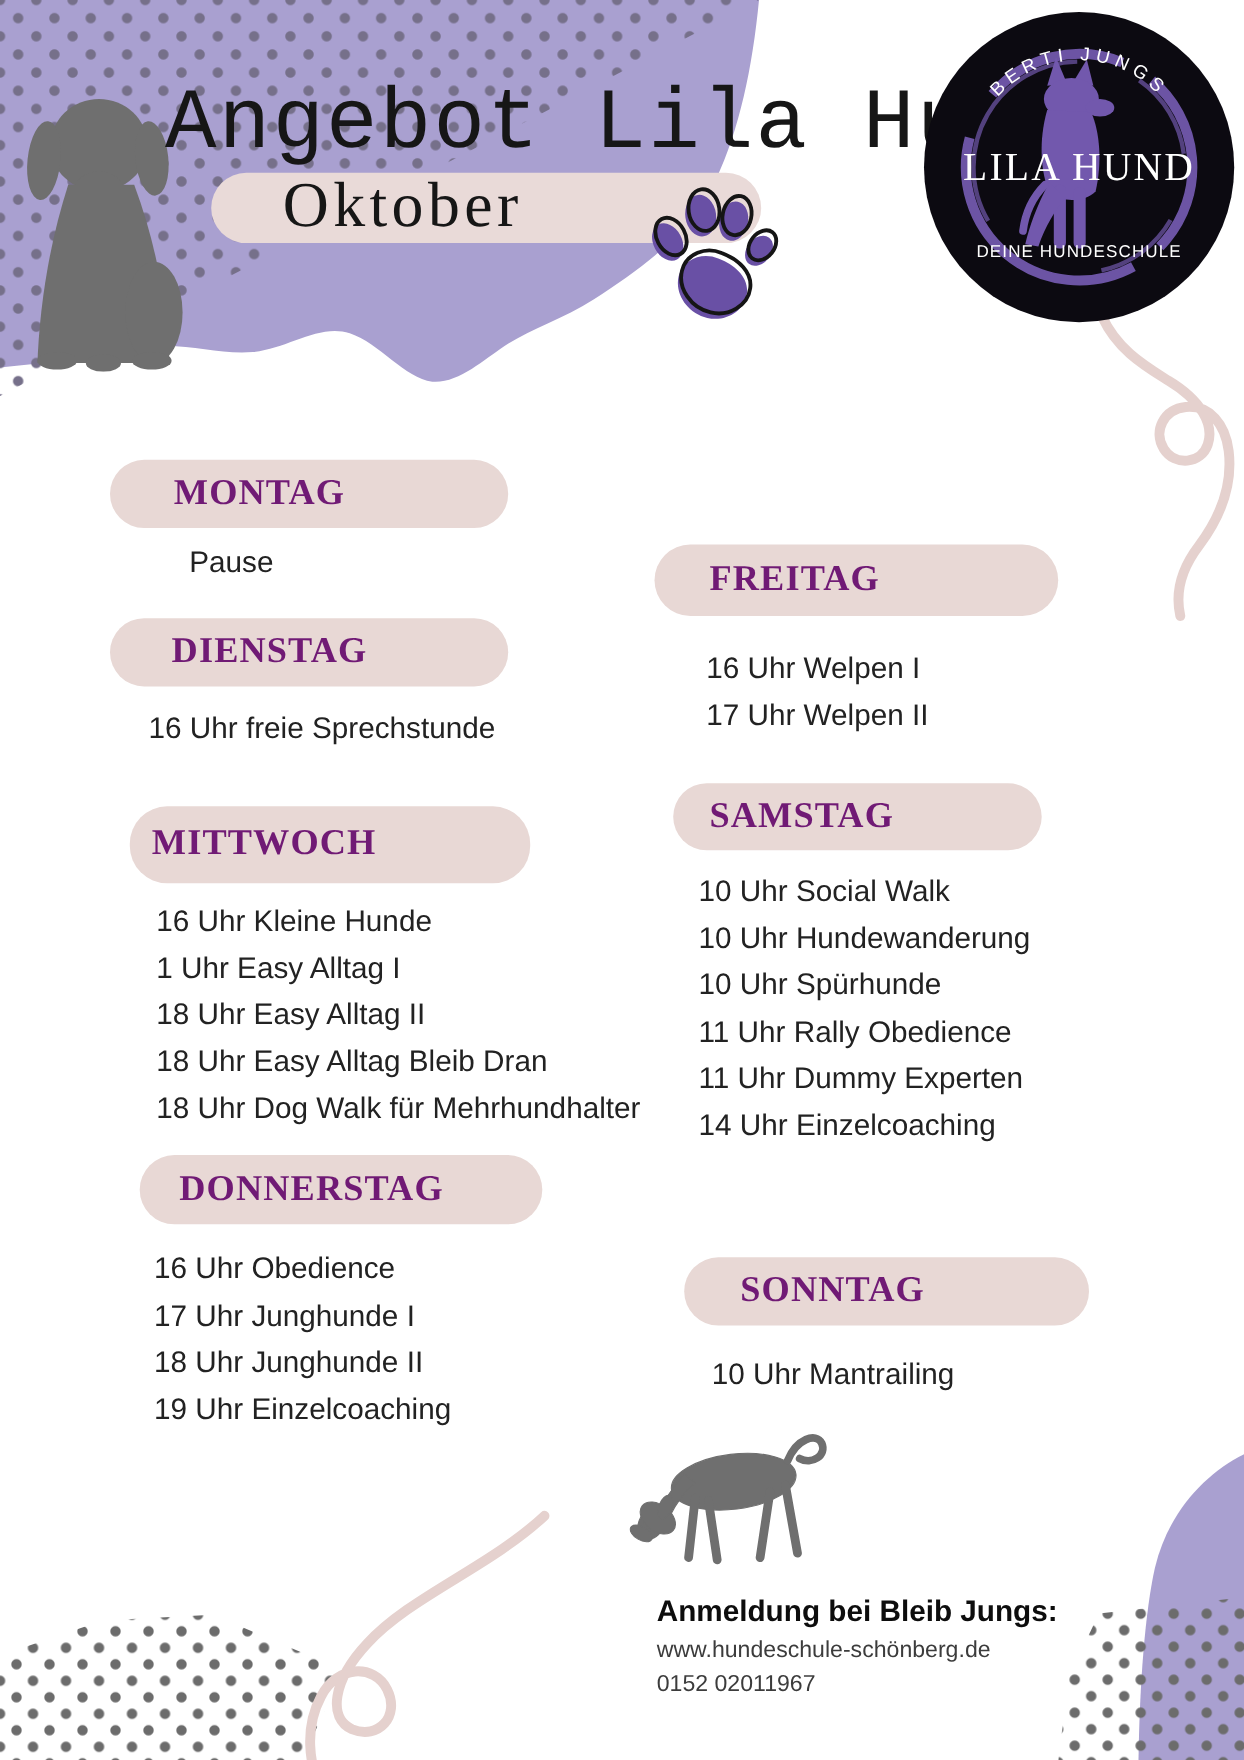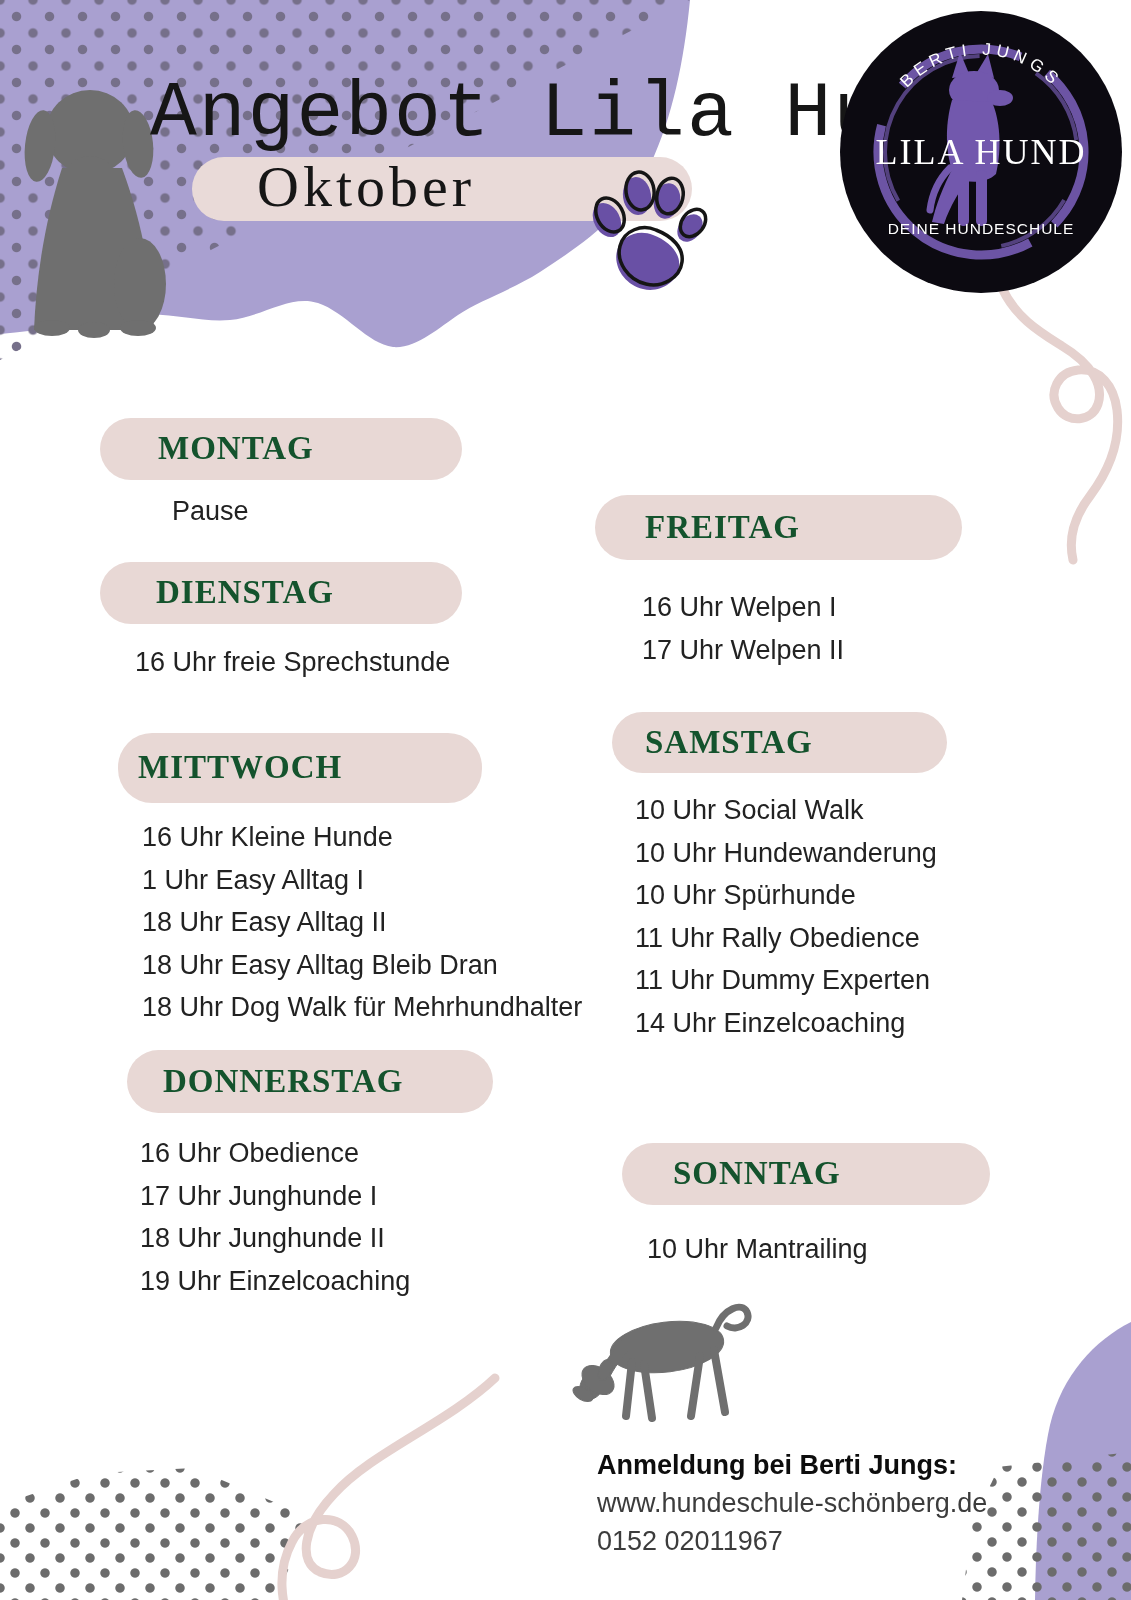--- a/index.html
+++ b/index.html
@@ -53,30 +53,30 @@
   .banner span{
     position:absolute;left:65px;top:50%;transform:translateY(-54%);
     font-family:"Liberation Serif",serif;font-size:58px;letter-spacing:4px;color:var(--ink);
     white-space:nowrap;
   }
 
   .pill{position:absolute;background:var(--pill_pink);border-radius:34px;}
   .pill .day-label{
     position:absolute;top:50%;transform:translateY(-52%);
     font-family:"Liberation Serif",serif;font-weight:700;font-size:33px;
-    letter-spacing:1px;color:#14532d;white-space:nowrap;
+    letter-spacing:1px;color:#701a75;white-space:nowrap;
   }
   .items{
     position:absolute;margin:0;padding:0;list-style:none;
     font-size:27px;line-height:42.6px;color:var(--body_ink);white-space:nowrap;
   }
 
   .contact{position:absolute;left:597px;top:1450px;white-space:nowrap;}
   .contact .c-head{font-weight:700;font-size:27px;color:#0d0d0d;margin:0 0 7px 0;}
-  .contact .c-line{font-size:27px;color:var(--muted_ink);margin:0 0 7px 0;}
+  .contact .c-line{font-size:21px;color:var(--muted_ink);margin:0 0 7px 0;}
 
   .fill-gray{fill:var(--dog_gray);}
   .stroke-gray{stroke:var(--dog_gray);}
   .fill-paw{fill:var(--paw_purple);}
   .fill-logo-dog{fill:var(--logo_purple);}
 </style>
 </head>
 <body>
 
 <div id="canvas">
@@ -248,18 +248,18 @@
       <g fill="none" stroke-width="8" stroke-linecap="round">
         <path d="M60,62 L54,116"></path>
         <path d="M72,64 L80,118"></path>
         <path d="M128,56 L119,116"></path>
         <path d="M142,50 L153,112"></path>
       </g>
     </g>
   </svg>
 
   <div class="contact">
-    <p class="c-head">Anmeldung bei Berti Jungs:</p>
+    <p class="c-head">Anmeldung bei Bleib Jungs:</p>
     <p class="c-line">www.hundeschule-schönberg.de</p>
     <p class="c-line">0152 02011967</p>
   </div>
 
 </div>
 
 </body></html>

